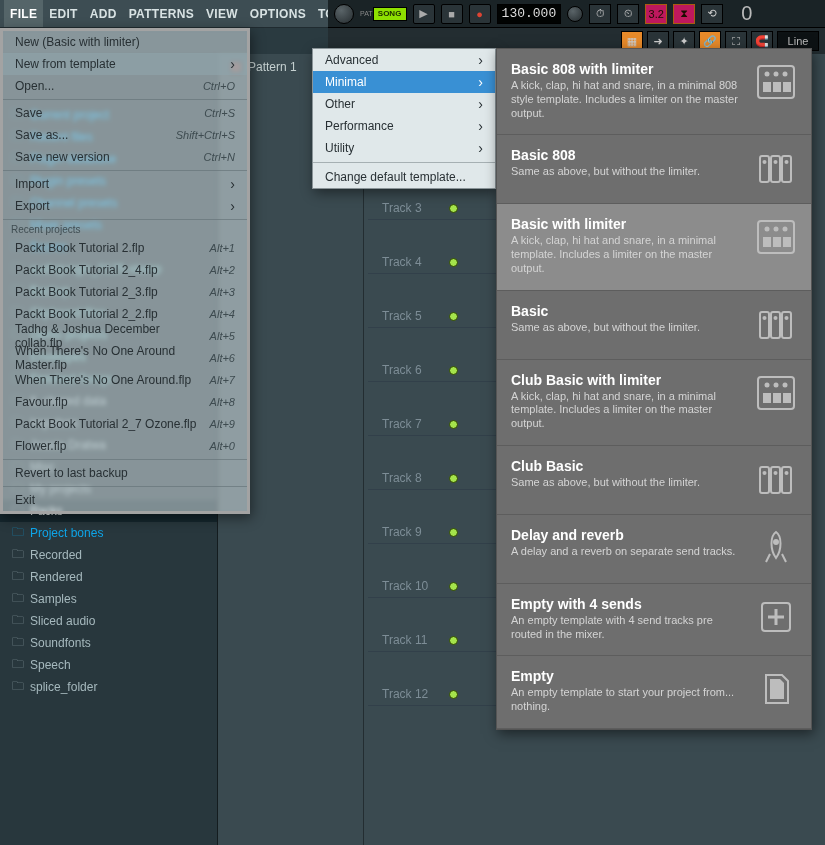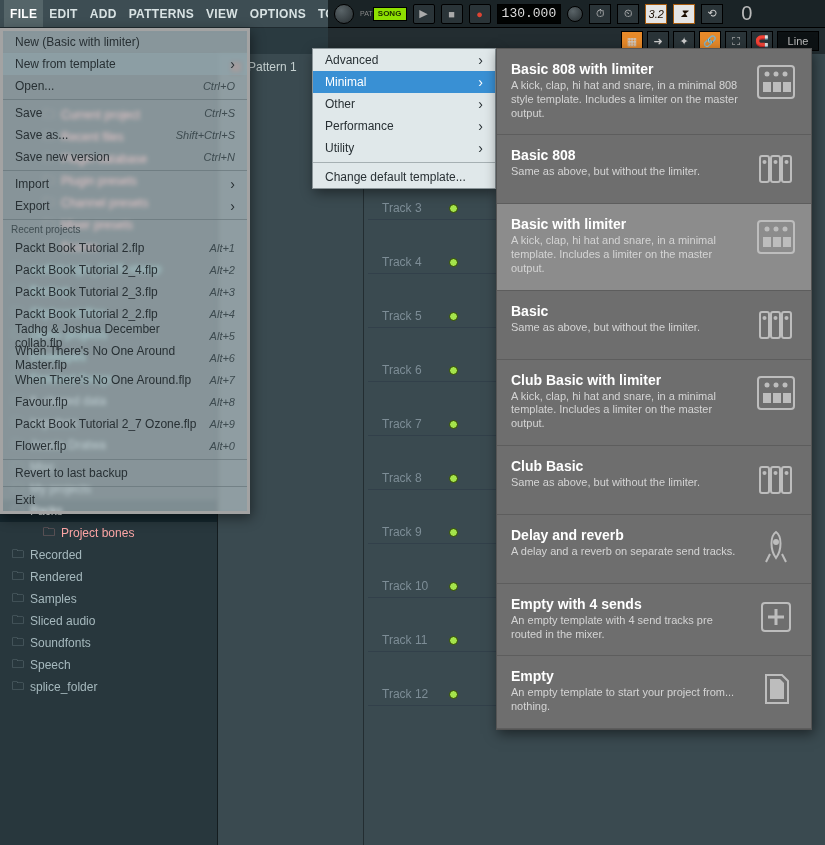--- a/index.html
+++ b/index.html
@@ -12,35 +12,35 @@
 
 
 .transport { position: absolute; top: 0; left: 328px; right: 0; height: 28px; background: #1a2326; display: flex; align-items: center; gap: 6px; padding: 0 6px; border-bottom: 1px solid #000; }
 .knob { width: 20px; height: 20px; border-radius: 50%; background: radial-gradient(circle at 35% 30%, #5a6468, #252c2f); border: 1px solid #000; }
 .pat-song { display: flex; flex-direction: row; font-size: 7px; color: #888; align-items: center; }
 .pat-song .sw { width: 34px; height: 14px; background: #8ee000; color: #1b2a00; font-size: 8px; font-weight: bold; display: flex; align-items: center; justify-content: center; border: 1px solid #000; }
 .tbtn { width: 22px; height: 20px; display: flex; align-items: center; justify-content: center; border: 1px solid #000; background: #2a3438; border-radius: 2px; color: #aaa; font-size: 11px; }
 .rec { color: #d43; }
 .tempo { height: 20px; padding: 0 4px; background: #010302; border: 1px solid #000; color: #ddd; font-size: 13px; font-family: "Courier New", monospace; display: flex; align-items: center; }
 .tool-icon { width: 22px; height: 20px; background: #2a3438; border: 1px solid #000; display: flex; align-items: center; justify-content: center; font-size: 11px; }
-.tool-icon.on { background: #e5e5e5; color: #1b0d00; border-color: #a85d10; font-style: italic; }
+.tool-icon.on { background: #be185d; color: #1b0d00; border-color: #a85d10; }
 .digit { font-size: 20px; color: #bbb; margin-left: 12px; font-family: "Segoe UI Light", sans-serif; font-weight: 300; }
 
 .toolrow2 { position: absolute; top: 28px; left: 328px; right: 0; height: 26px; background: #232d31; display: flex; align-items: center; gap: 4px; padding: 0 6px; justify-content: flex-end; }
 .toolrow2 .sq { width: 22px; height: 20px; border: 1px solid #000; background: #2a3438; display: flex; align-items: center; justify-content: center; font-size: 11px; }
 .toolrow2 .sq.on { background: #e78a2a; }
 .linebox { width: 42px; height: 20px; background: #0d1214; border: 1px solid #000; color: #bbb; font-size: 11px; display: flex; align-items: center; justify-content: center; }
 
 
 .browser { position: absolute; left: 0; top: 54px; width: 218px; bottom: 0; background: #28373d; border-right: 1px solid #141c1f; padding-top: 2px; }
 .browser-header { height: 48px; }
 .bi { height: 22px; display: flex; align-items: center; gap: 6px; padding: 0 12px; font-size: 12px; color: #9fb6bb; }
 .bi.folder::before { content: "🗀"; font-size: 12px; opacity: 0.7; }
 .bi.active { background: #15262d; color: #eef5f5; }
-.bi.orange { color: #fca5a5; margin-left: 31px; }
+.bi.orange { color: #0ea5e9; }
 .bi.teal { color: #7dc7c7; }
 .bi.plain { color: #a6b9be; }
 
 
 .playlist { position: absolute; top: 54px; left: 218px; right: 0; bottom: 0; background: #3a4a50; }
 .pat-header { position:absolute; top:0; left:12px; height:26px; display:flex; align-items:center; gap:6px; font-size:12px; color:#c5d0d0;}
 .pat-header .flag { width: 12px; height: 12px; background: #c1301c; border:1px solid #000;}
 .track { position: absolute; left: 150px; height: 54px; width: 400px; border-bottom: 1px solid #32404a; display: flex; align-items: flex-end; }
 .track .lbl { position: absolute; left: 14px; bottom: 4px; font-size: 12px; color: #7d8d96; }
 .track .dot { position: absolute; right: 310px; bottom: 6px; width: 9px; height: 9px; border-radius: 50%; background: #a5e44b; border: 1px solid #2c4400; }

